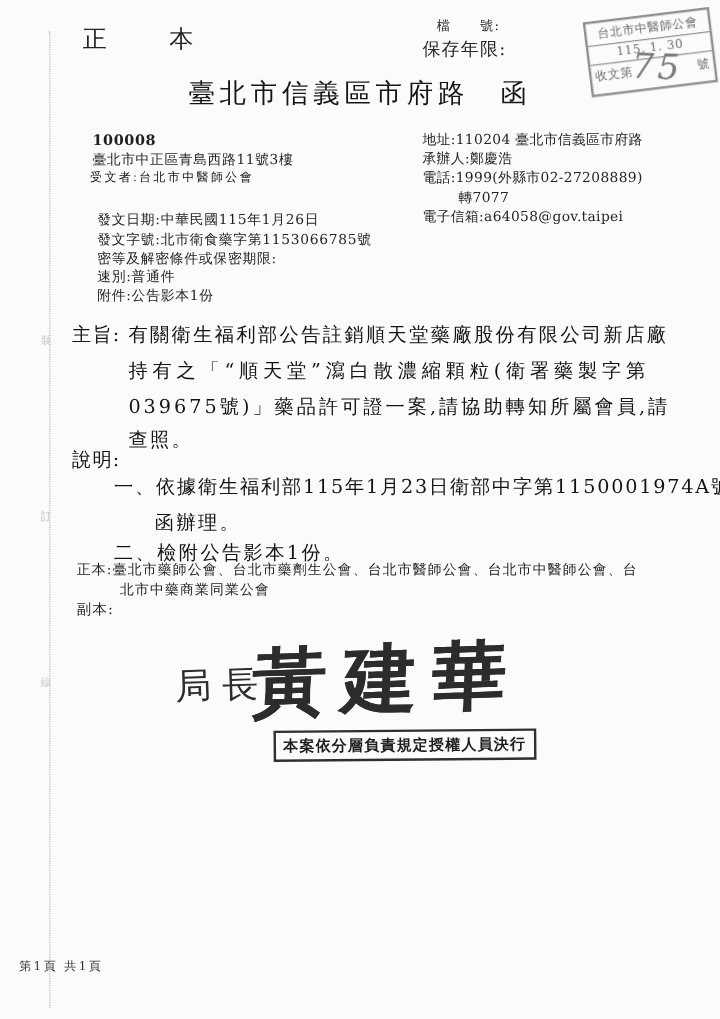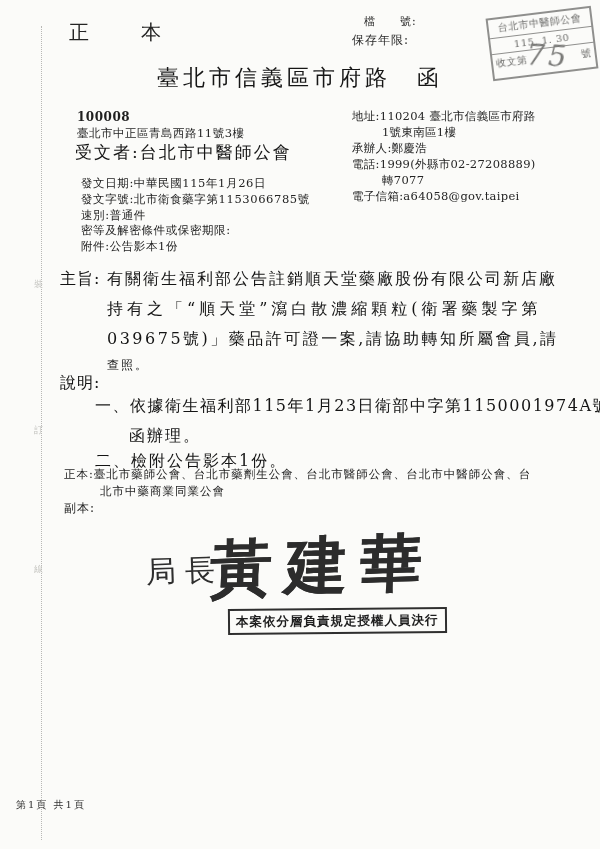--- a/index.html
+++ b/index.html
@@ -14,21 +14,21 @@
   .abs{position:absolute;white-space:nowrap;}
 
   
   .bind-line{left:41px;top:26px;height:814px;border-left:1px dotted #b8b8b6;width:0;}
   .bind-mark{left:34px;font-size:9px;color:#c4c4c0;}
   .bm1{top:278px;} .bm2{top:424px;} .bm3{top:563px;}
 
   
   .copy-type{left:69px;top:19px;font-size:20px;letter-spacing:16px;color:#242424;font-family:Liberation Mono, monospace;}
   .file-no{left:364px;top:14px;font-size:11px;letter-spacing:1px;color:#2a2a2a;}
-  .retention{left:352px;top:32px;font-size:12px;letter-spacing:1px;color:#2a2a2a;}
+  .retention{left:352px;top:32px;font-size:15px;letter-spacing:1px;color:#2a2a2a;}
   .doc-title{left:0;right:0;top:63px;text-align:center;font-size:22px;letter-spacing:4px;color:#161616;position:absolute;white-space:nowrap;}
 
   
   .stamp{
     left:489px;top:12px;width:102px;
     transform:rotate(-7deg);
     border:2px solid #8f8f8d;
     color:#6d6d6b;
     background:rgba(255,255,255,0.0);
     filter:blur(0.3px);
@@ -40,37 +40,37 @@
   .stamp-handnum{
     position:absolute;left:34px;top:-10px;
     font-size:29px;font-style:italic;color:#7a7a78;
     transform:rotate(9deg);letter-spacing:3px;
     font-family:"DejaVu Serif",serif;
   }
 
   
   .rc-code{left:77px;top:110px;font-size:12px;letter-spacing:0.5px;font-weight:bold;}
   .rc-addr{left:77px;top:126px;font-size:11.5px;letter-spacing:0.5px;}
-  .rc-line{left:75px;top:141px;font-size:17px;letter-spacing:2px;color:#151515;}
+  .rc-line{left:75px;top:141px;font-size:10px;letter-spacing:2px;color:#151515;font-family:Liberation Serif, serif;}
 
   
   .sender{left:352px;top:108px;font-size:11.5px;line-height:16px;color:#242424;}
   .sender div{white-space:nowrap;letter-spacing:0.3px;}
   .ind{margin-left:30px;}
 
   
   .meta{left:81px;top:176px;font-size:11.5px;line-height:15.8px;color:#242424;}
   .meta div{white-space:nowrap;letter-spacing:0.6px;}
 
   
   .subj-label{left:60px;top:269px;font-size:16px;letter-spacing:1px;color:#141414;}
   .subj-l1{left:107px;top:269px;font-size:16px;letter-spacing:2px;color:#141414;}
   .subj-l2{left:107px;top:299px;font-size:16px;letter-spacing:4px;color:#141414;}
   .subj-l3{left:107px;top:329px;font-size:16px;letter-spacing:2.5px;color:#141414;}
-  .subj-l4{left:107px;top:357px;font-size:12px;letter-spacing:2px;color:#141414;}
+  .subj-l4{left:107px;top:357px;font-size:16px;letter-spacing:2px;color:#141414;}
 
   
   .expl-label{left:60px;top:373px;font-size:16px;letter-spacing:1px;color:#141414;}
   .expl-i1a{left:95px;top:396px;font-size:16px;letter-spacing:1.5px;color:#141414;}
   .expl-i1b{left:129px;top:426px;font-size:16px;letter-spacing:2px;color:#141414;}
   .expl-i2{left:95px;top:451px;font-size:16px;letter-spacing:2px;color:#141414;}
 
   
   .dist-o1{left:64px;top:467px;font-size:11.5px;letter-spacing:1px;color:#242424;}
   .dist-o2{left:100px;top:484px;font-size:11.5px;letter-spacing:1px;color:#242424;}
@@ -117,32 +117,31 @@
     <span class="stamp-no-suffix">號</span>
   </div>
 </div>
 
 <div class="abs rc-code">100008</div>
 <div class="abs rc-addr">臺北市中正區青島西路11號3樓</div>
 <div class="abs rc-line">受文者:台北市中醫師公會</div>
 
 <div class="abs sender">
   <div>地址:110204 臺北市信義區市府路</div>
-  <div class="ind">1號東南區1樓</div>
   <div>承辦人:鄭慶浩</div>
   <div>電話:1999(外縣市02-27208889)</div>
   <div class="ind">轉7077</div>
   <div>電子信箱:a64058@gov.taipei</div>
 </div>
 
 <div class="abs meta">
   <div>發文日期:中華民國115年1月26日</div>
   <div>發文字號:北市衛食藥字第1153066785號</div>
+  <div>密等及解密條件或保密期限:</div>
   <div>速別:普通件</div>
-  <div>密等及解密條件或保密期限:</div>
   <div>附件:公告影本1份</div>
 </div>
 
 <div class="abs subj-label">主旨:</div>
 <div class="abs subj-l1">有關衛生福利部公告註銷順天堂藥廠股份有限公司新店廠</div>
 <div class="abs subj-l2">持有之「“順天堂”瀉白散濃縮顆粒(衛署藥製字第</div>
 <div class="abs subj-l3">039675號)」藥品許可證一案,請協助轉知所屬會員,請</div>
 <div class="abs subj-l4">查照。</div>
 
 <div class="abs expl-label">說明:</div>

